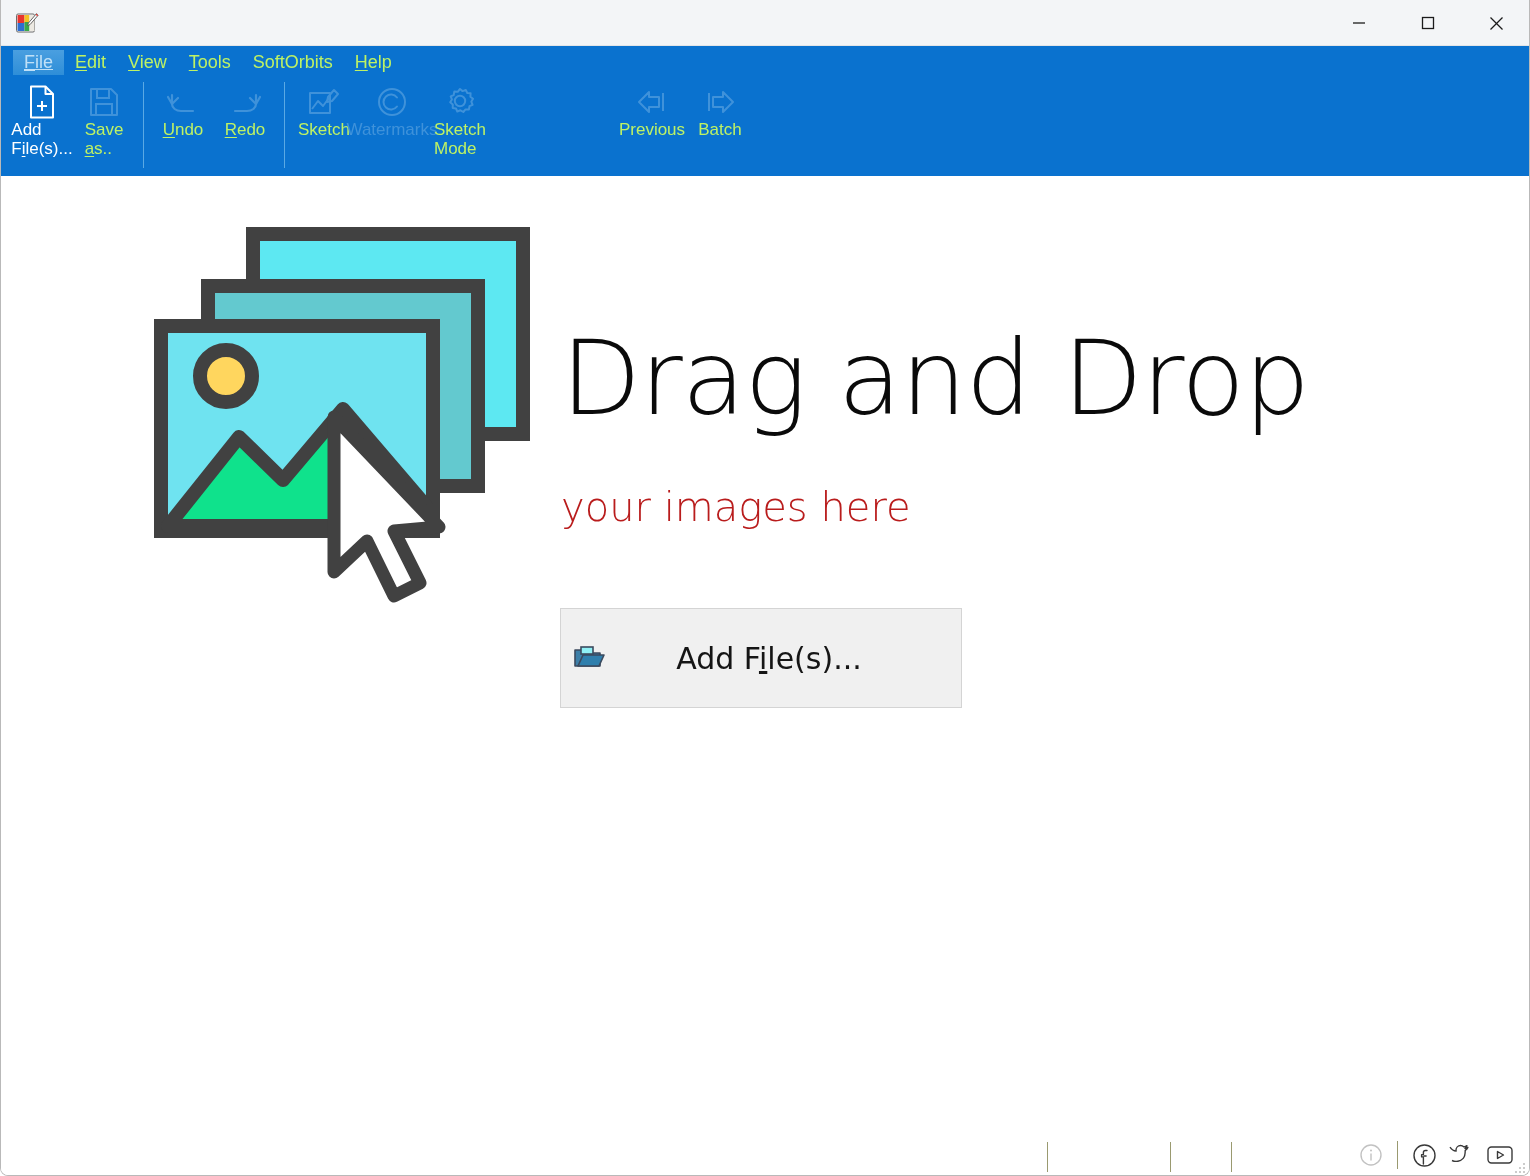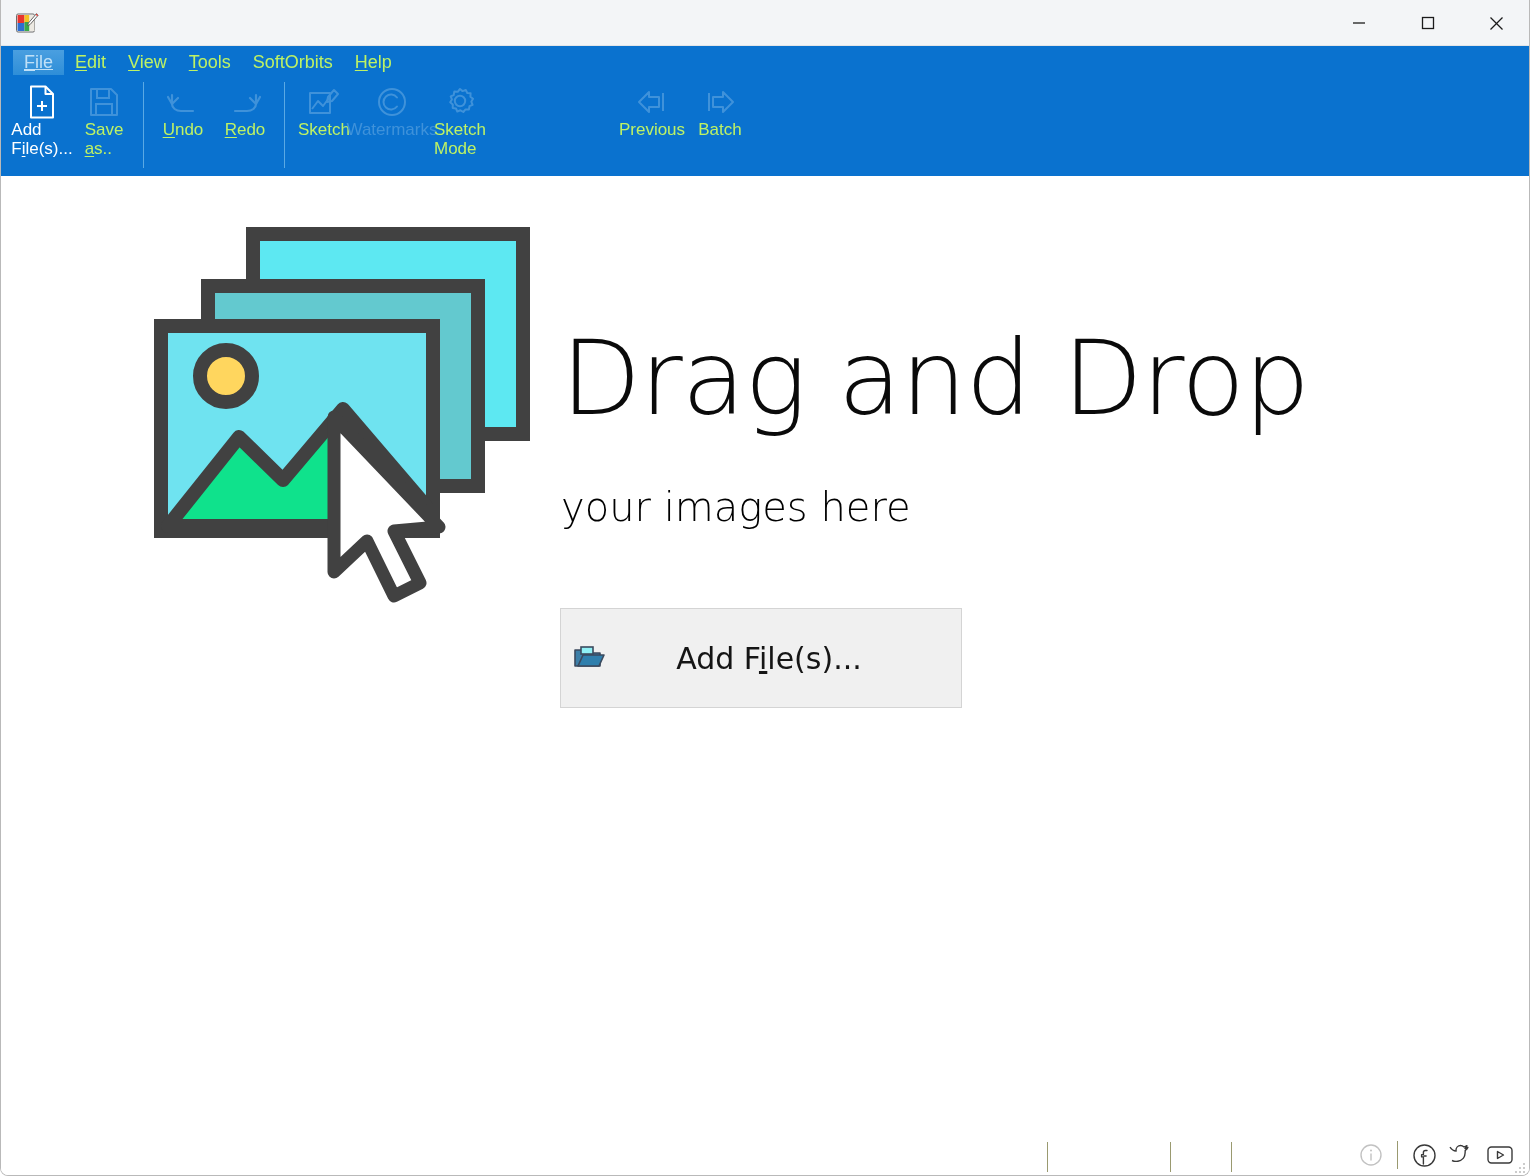--- a/index.html
+++ b/index.html
@@ -167,21 +167,21 @@
     letter-spacing: -1px;
     line-height: 1;
     white-space: nowrap;
   }
 
   #drop-sub {
     position: absolute;
     left: 560px; top: 308px;
     font-size: 40px;
     font-weight: 300;
-    color: #000000;
+    color: #b91c1c;
     font-family: "DejaVu Sans", sans-serif;
     white-space: nowrap;
   }
 
   #add-files-button {
     position: absolute;
     left: 559px; top: 432px;
     width: 402px; height: 100px;
     background: #f0f0f0;
     border: 1px solid #d4d4d4;

